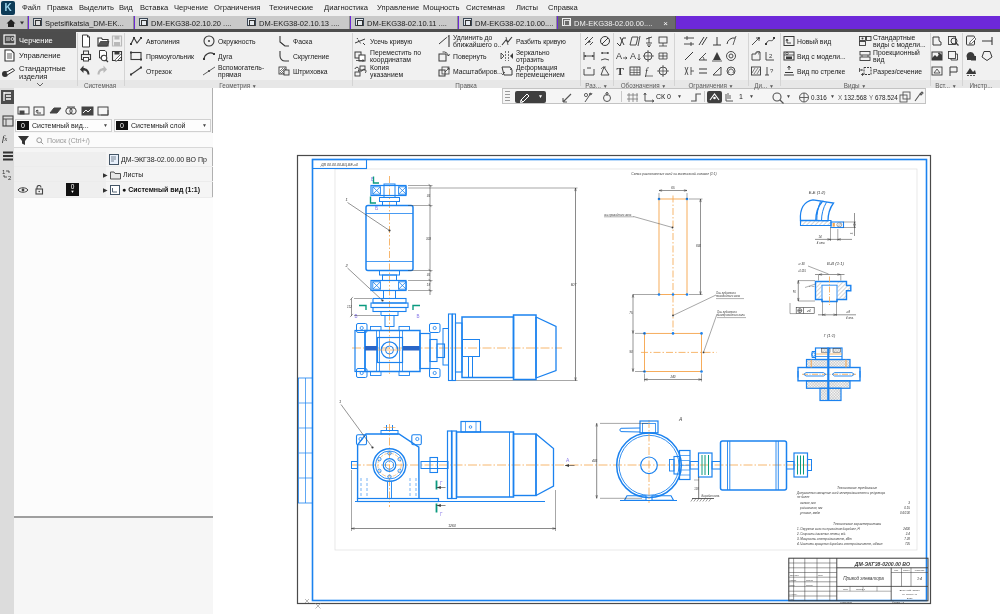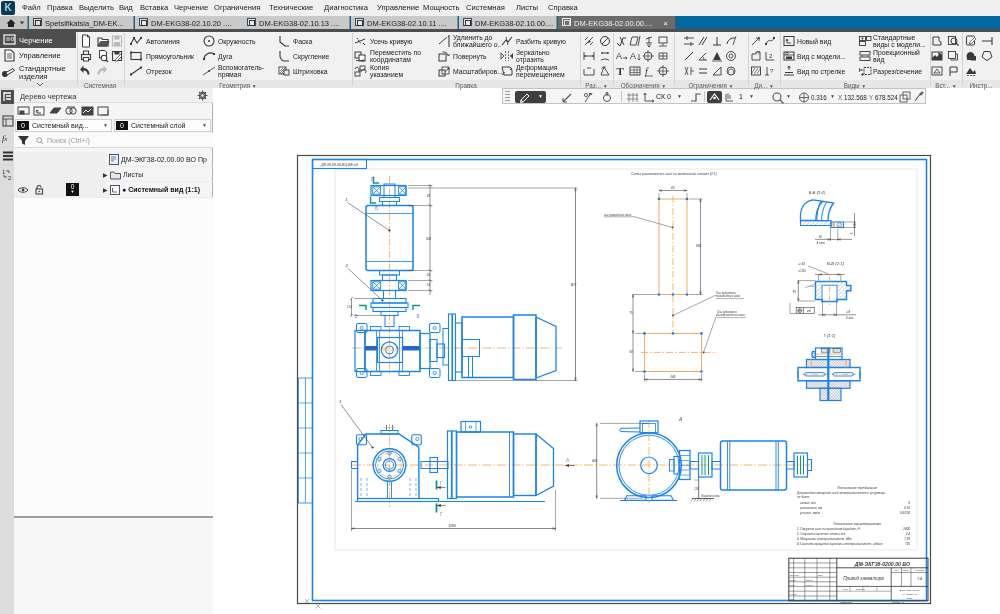--- a/index.html
+++ b/index.html
@@ -4,21 +4,21 @@
 *{margin:0;padding:0;box-sizing:border-box}
 svg{display:block}
 html,body{width:1000px;height:614px;overflow:hidden;font-family:"Liberation Sans",sans-serif;background:#fff}
 #root{position:relative;width:1000px;height:614px;overflow:hidden}
 
 #menubar{position:absolute;left:0;top:0;width:1000px;height:16px;background:#f0f0f0;z-index:20;font-size:7.6px;color:#1a1a1a}
 #menubar .mi{position:absolute;top:3px;white-space:nowrap}
 #logo{position:absolute;left:1px;top:1px;width:14px;height:14px;background:#0d3b57;border-radius:2px}
 #logo:after{content:"K";position:absolute;left:3.5px;top:1px;color:#9fd8ef;font-size:10px;font-weight:bold}
 
-#tabbar{position:absolute;left:0;top:16px;width:1000px;height:13px;background:#0369a1;z-index:20;font-size:7.5px;color:#222}
+#tabbar{position:absolute;left:0;top:16px;width:1000px;height:13px;background:#6d28d9;z-index:20;font-size:7.5px;color:#222}
 #tabsep{position:absolute;left:0;top:29px;width:1000px;height:3px;background:#4e4e4e;z-index:20}
 .tab{position:absolute;top:0;height:13px;background:#c9c9c9;border-right:1px solid #8f8f8f;white-space:nowrap;overflow:hidden}
 .tab .tl{position:absolute;top:2.5px;left:16px}
 .tabicon{position:absolute;left:4px;top:2px;width:9px;height:8px;border:1px solid #3a4654;background:#e4e9ee}
 .tabicon:after{content:"";position:absolute;left:1px;top:1px;width:4px;height:4px;border:1px solid #333}
 .act .tabicon:after{border-color:#ddd}
 
 #ribbon{position:absolute;left:0;top:32px;width:1000px;height:56px;background:#f1f1f1;z-index:20;border-bottom:1px solid #ababab}
 .rdiv{position:absolute;top:1px;height:53px;width:1px;background:#d4d4d4}
 .rlabel{position:absolute;top:50px;height:6px;font-size:6.3px;color:#5a5a5a;text-align:center;white-space:nowrap}
@@ -1012,28 +1012,20 @@
 <svg width="12" height="12" style="position:absolute;left:2px;top:62px">
         <path d="M1,2.5 L11,2.5 M1,6 L11,6 M1,9.5 L11,9.5" stroke="#333" stroke-width="2"></path>
       </svg>
 <svg width="13" height="13" style="position:absolute;left:1px;top:80px">
         <text x="1" y="6" font-size="6" fill="#333">1</text>
         <text x="7" y="12" font-size="6" fill="#333">2</text>
         <path d="M3,7 L3,9 L6,9 M8,5 L8,3 L5,3" fill="none" stroke="#333" stroke-width="0.8"></path>
       </svg>
 </div>
 <div id="panel">
-<div style="position:absolute;left:0;top:0;width:199px;height:15px;background:#f0f0f0;border-bottom:1px solid #dcdcdc">
- <span style="position:absolute;left:6px;top:4px;font-size:7.5px;color:#333">Дерево чертежа</span>
- <svg width="11" height="11" style="position:absolute;right:5px;top:2px">
-          <circle cx="5.5" cy="5.5" r="3" fill="none" stroke="#555" stroke-width="1.3"></circle>
-          <path d="M5.5,0.5 L5.5,10.5 M0.5,5.5 L10.5,5.5 M2,2 L9,9 M9,2 L2,9" stroke="#555" stroke-width="1.2"></path>
-          <circle cx="5.5" cy="5.5" r="1.2" fill="#f0f0f0"></circle>
-        </svg>
-</div>
 <svg width="199" height="14" style="position:absolute;left:0;top:16px">
  <g fill="none" stroke="#444" stroke-width="1">
  <rect x="4" y="3" width="11" height="7"></rect>
           <rect x="6" y="7" width="4" height="3" fill="#444"></rect>
  <rect x="20" y="3" width="10" height="8"></rect>
           <path d="M23,6 L23,9 L27,9 M23,6 L22,7.5 M23,6 L24.5,7"></path>
  <path d="M36,9 L40,4 L47,4 L43,9 Z" fill="#444"></path>
  <circle cx="55" cy="7" r="3.2"></circle>
           <circle cx="59" cy="7" r="3.2"></circle>
           <path d="M53,3 L61,3"></path>

